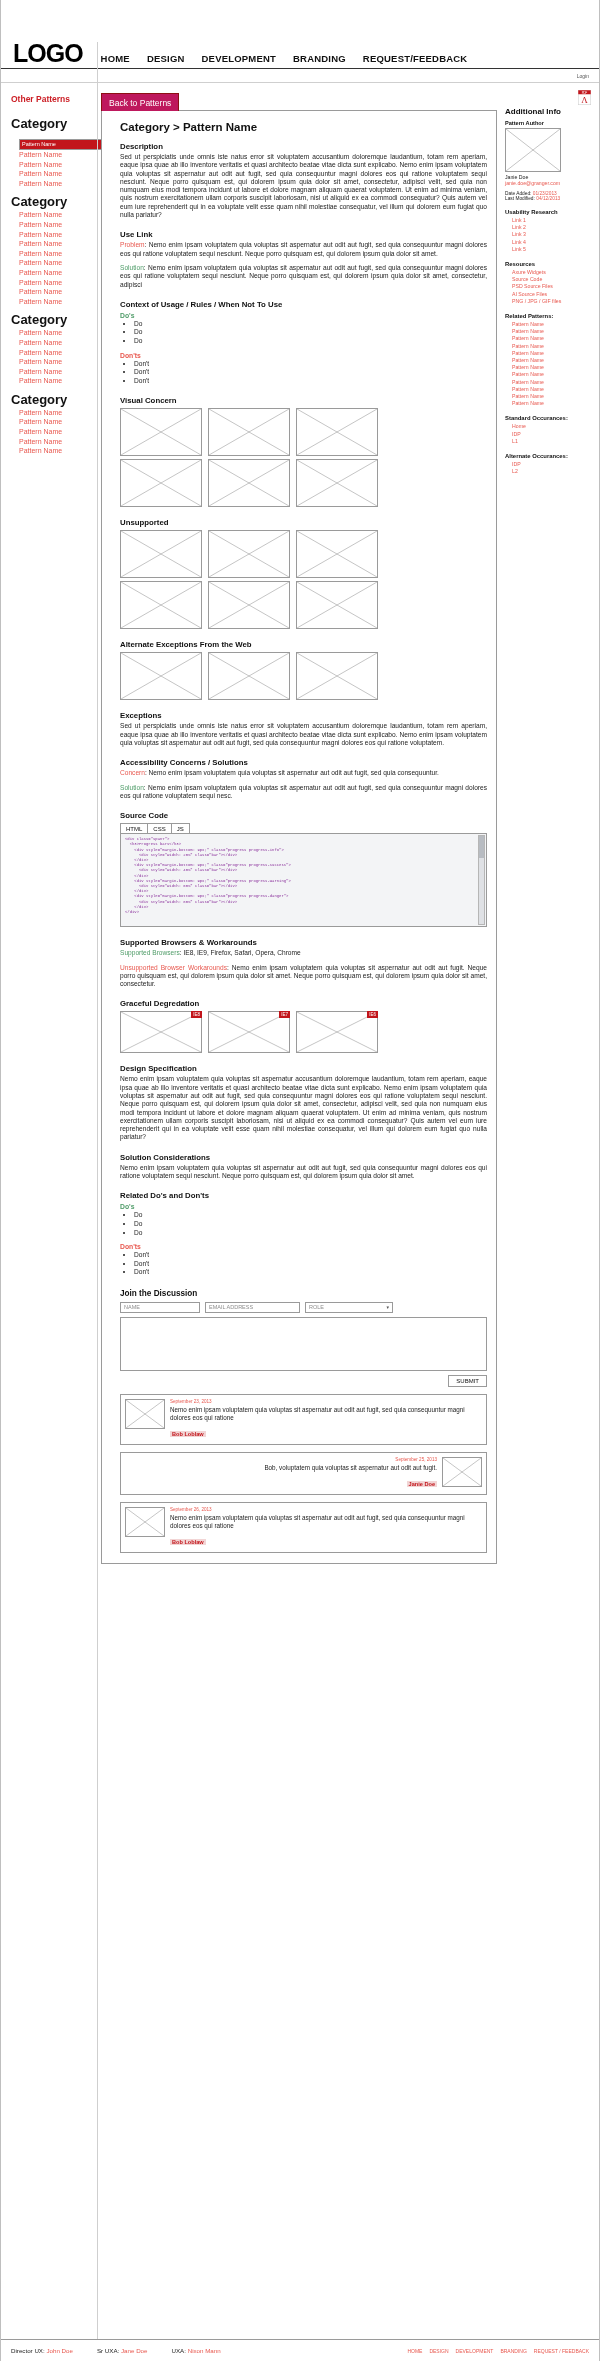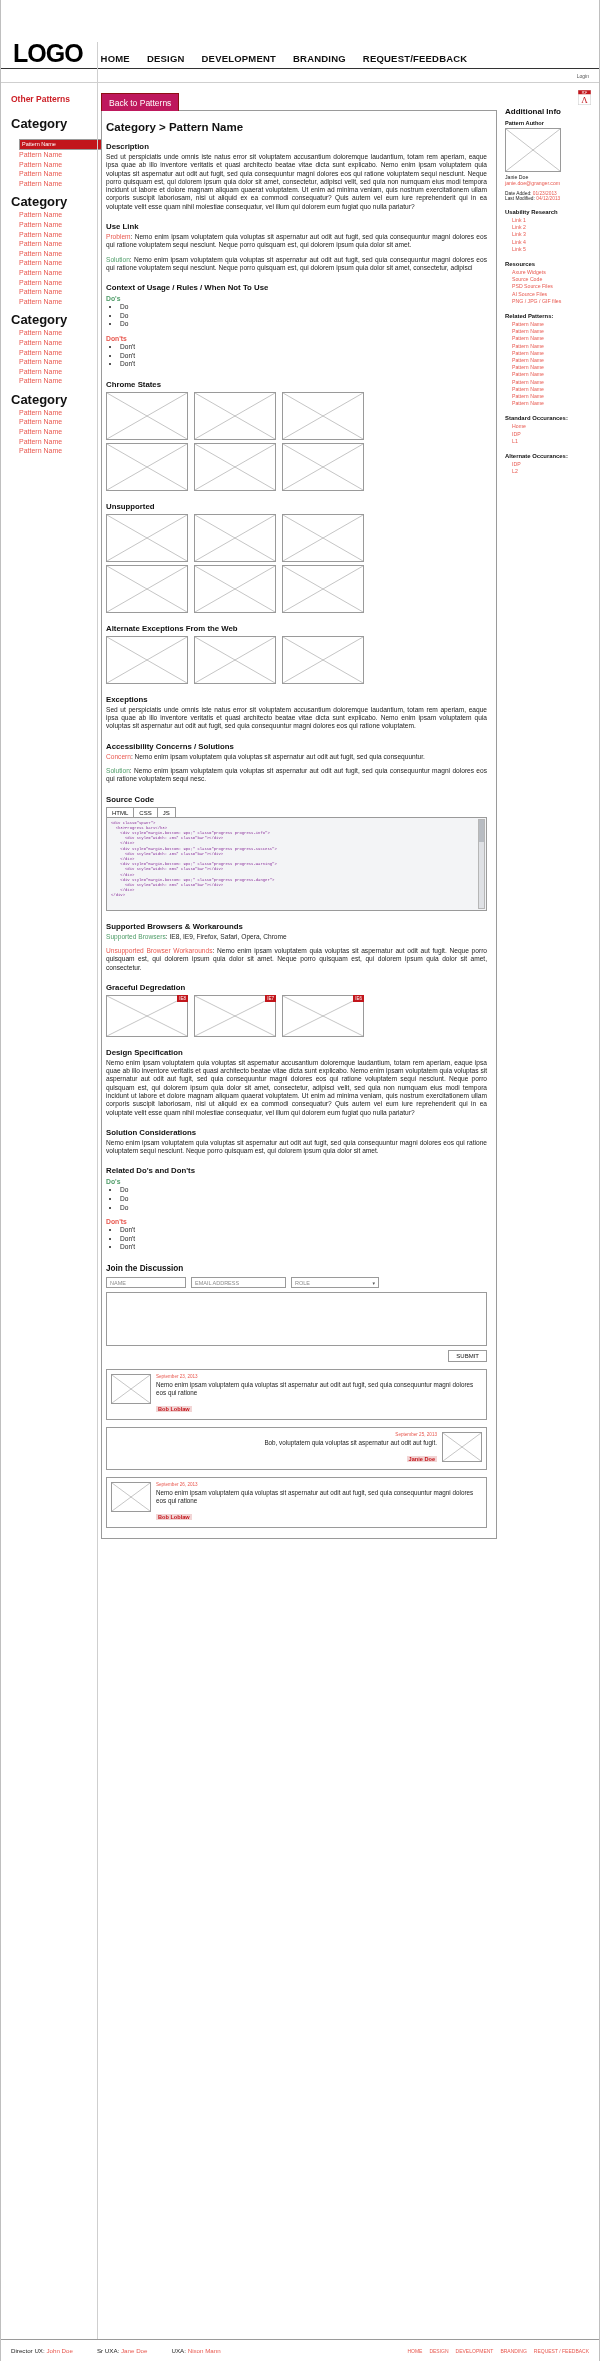--- a/index.html
+++ b/index.html
@@ -27,21 +27,21 @@
   
   .otherpat{color:#cc2027;font-weight:bold;font-size:8.5px;margin:2px 0 12px 0;}
   .cat{font-weight:bold;font-size:13px;color:#111;margin:6px 0 1px 0;}
   .patlink{font-size:7px;color:#e8584f;margin-left:8px;line-height:9.6px;cursor:pointer;white-space:nowrap;}
   .patlink.sel{background:#c2151b;color:#fff;display:inline-block;padding:0 2px;margin-left:8px;}
 
   
   .tabwrap{position:relative;}
   .backtab{display:inline-block;background:#be185d;color:#fff;font-weight:normal;font-size:8.5px;
            padding:4px 7px 3px 7px;border:1px solid #8e0f14;border-bottom:none;position:relative;z-index:3;}
-  .panel{border:1px solid #9a9a9a;background:#fff;margin-top:-1px;padding:8px 9px 10px 4px;box-sizing:border-box;}
+  .panel{border:1px solid #9a9a9a;background:#fff;margin-top:-1px;padding:8px 9px 10px 18px;box-sizing:border-box;}
   h1.ptitle{font-size:11.5px;font-weight:bold;margin:2px 0 9px 0;color:#111;}
   h2.sec{font-size:7.8px;font-weight:bold;margin:11px 0 2px 0;color:#111;}
   h2.sec:first-of-type{margin-top:0;}
   p.body{font-size:6.6px;line-height:8.3px;color:#1c1c1c;margin:0 0 6px 0;text-align:justify;}
   .lbl-problem{color:#e8584f;}
   .lbl-solution{color:#4f9c68;}
   .lbl-concern{color:#e8584f;}
   .lbl-unsup{color:#e8584f;}
   .lbl-sup{color:#4f9c68;}
   .dos{color:#4f9c68;font-size:6.8px;font-weight:bold;margin:3px 0 1px 0;}
@@ -159,21 +159,21 @@
             <li>Do</li>
             <li>Do</li>
           </ul>
         <div class="donts">Don'ts</div>
         <ul class="mini" id="ctx-donts">
             <li>Don't</li>
             <li>Don't</li>
             <li>Don't</li>
           </ul>
 
-        <h2 class="sec">Chrome States</h2>
+        <h2 class="sec">Visual Concern</h2>
         <div id="visual-states">
             <div class="phrow">
               <div class="ph " style="width: 82px; height: 48px;">
                 <svg viewBox="0 0 82 48" preserveAspectRatio="none">
                   <line x1="0" y1="0" x2="82" y2="48" stroke="#9a9a9a" stroke-width="0.6"></line>
                   <line x1="82" y1="0" x2="0" y2="48" stroke="#9a9a9a" stroke-width="0.6"></line>
                 </svg>
               </div>
               <div class="ph " style="width: 82px; height: 48px;">
                 <svg viewBox="0 0 82 48" preserveAspectRatio="none">

